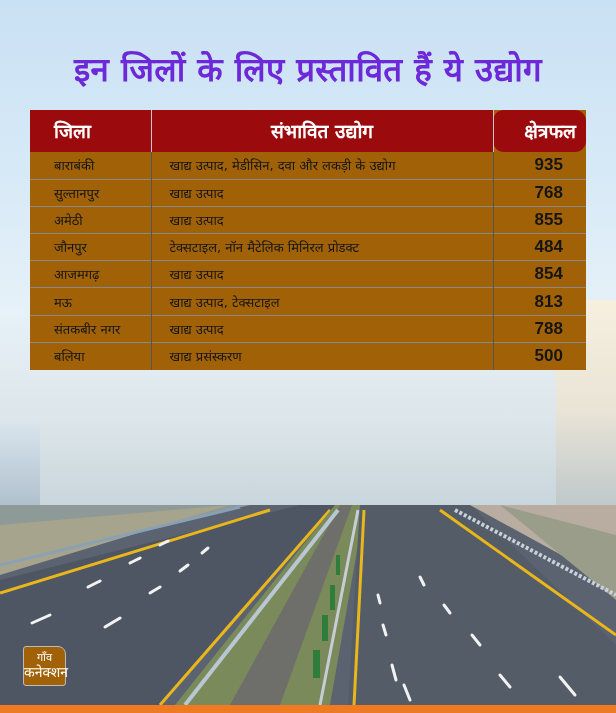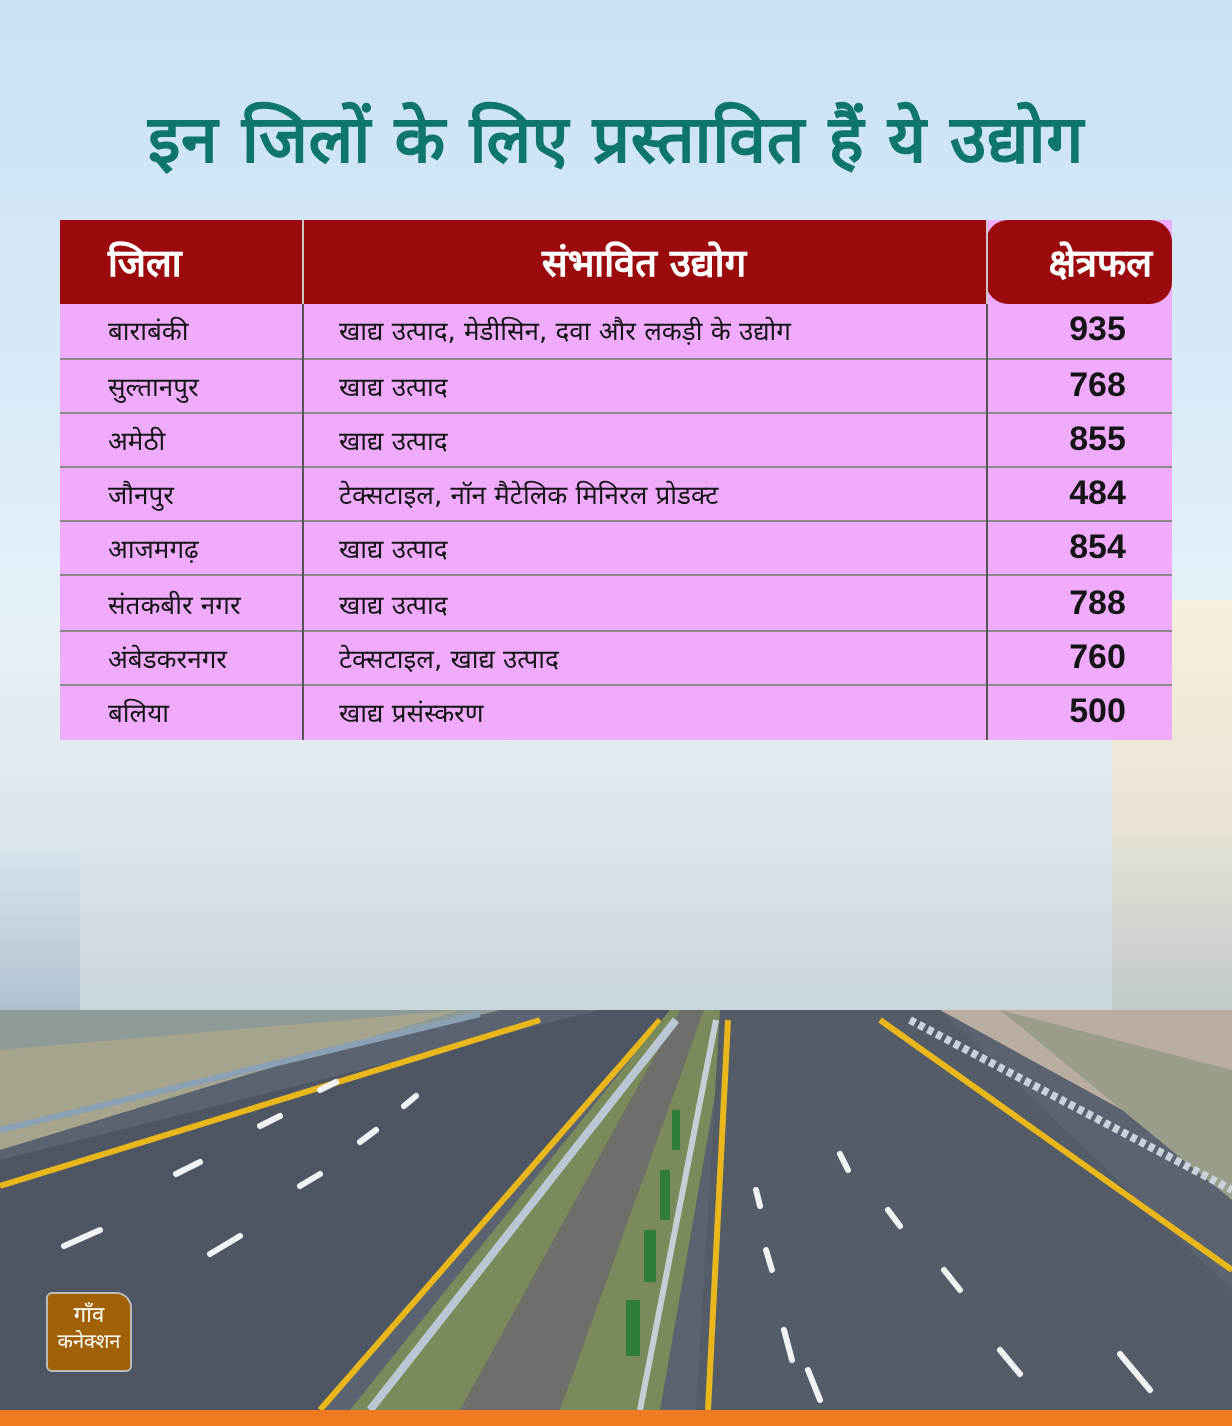--- a/index.html
+++ b/index.html
@@ -31,26 +31,26 @@
       position: absolute; left: 0; top: 705px; width: 616px; height: 8px;
       background: #f07a22;
     }
     .title {
       position: absolute; left: 0; top: 48px; width: 616px;
       text-align: center;
       font-family: "DejaVu Sans", sans-serif;
       font-weight: bold;
       font-size: 33px;
       line-height: 44px;
-      color: #0f766e;
+      color: #6d28d9;
       letter-spacing: 0.3px;
     }
     .table-wrap {
       position: absolute; left: 30px; top: 110px; width: 556px;
-      background: #f0abfc;
+      background: #a16207;
     }
     table {
       width: 556px;
       border-collapse: collapse;
       table-layout: fixed;
     }
     th {
       background: #9b0a0c;
       color: #ffffff;
       font-weight: bold;
@@ -90,21 +90,21 @@
       background: #a16207;
       border: 1px solid #bbb;
       border-radius: 3px 8px 3px 3px;
       color: #fff;
       text-align: center;
       font-size: 10px;
       line-height: 14px;
       padding-top: 4px;
     }
     .logo .l1 { display:block; font-size: 11px; }
-    .logo .l2 { display:block; font-size: 10px; }
+    .logo .l2 { display:block; font-size: 14px; }
   </style>
 </head>
 <body>
 
 <div class="bg-sky">
   <div class="haze-r"></div>
   <div class="haze-l"></div>
 </div>
 
 <div class="road">
@@ -202,28 +202,28 @@
         <td class="c-district">जौनपुर</td>
         <td class="c-industry">टेक्सटाइल, नॉन मैटेलिक मिनिरल प्रोडक्ट</td>
         <td class="c-area">484</td>
       </tr>
       <tr>
         <td class="c-district">आजमगढ़</td>
         <td class="c-industry">खाद्य उत्पाद</td>
         <td class="c-area">854</td>
       </tr>
       <tr>
+        <td class="c-district">मऊ</td>
+        <td class="c-industry">खाद्य उत्पाद, टेक्सटाइल</td>
+        <td class="c-area">813</td>
+      </tr>
+      <tr>
         <td class="c-district">संतकबीर नगर</td>
         <td class="c-industry">खाद्य उत्पाद</td>
         <td class="c-area">788</td>
-      </tr>
-      <tr>
-        <td class="c-district">अंबेडकरनगर</td>
-        <td class="c-industry">टेक्सटाइल, खाद्य उत्पाद</td>
-        <td class="c-area">760</td>
       </tr>
       <tr>
         <td class="c-district">बलिया</td>
         <td class="c-industry">खाद्य प्रसंस्करण</td>
         <td class="c-area">500</td>
       </tr>
     </tbody>
   </table>
 </div>
 

